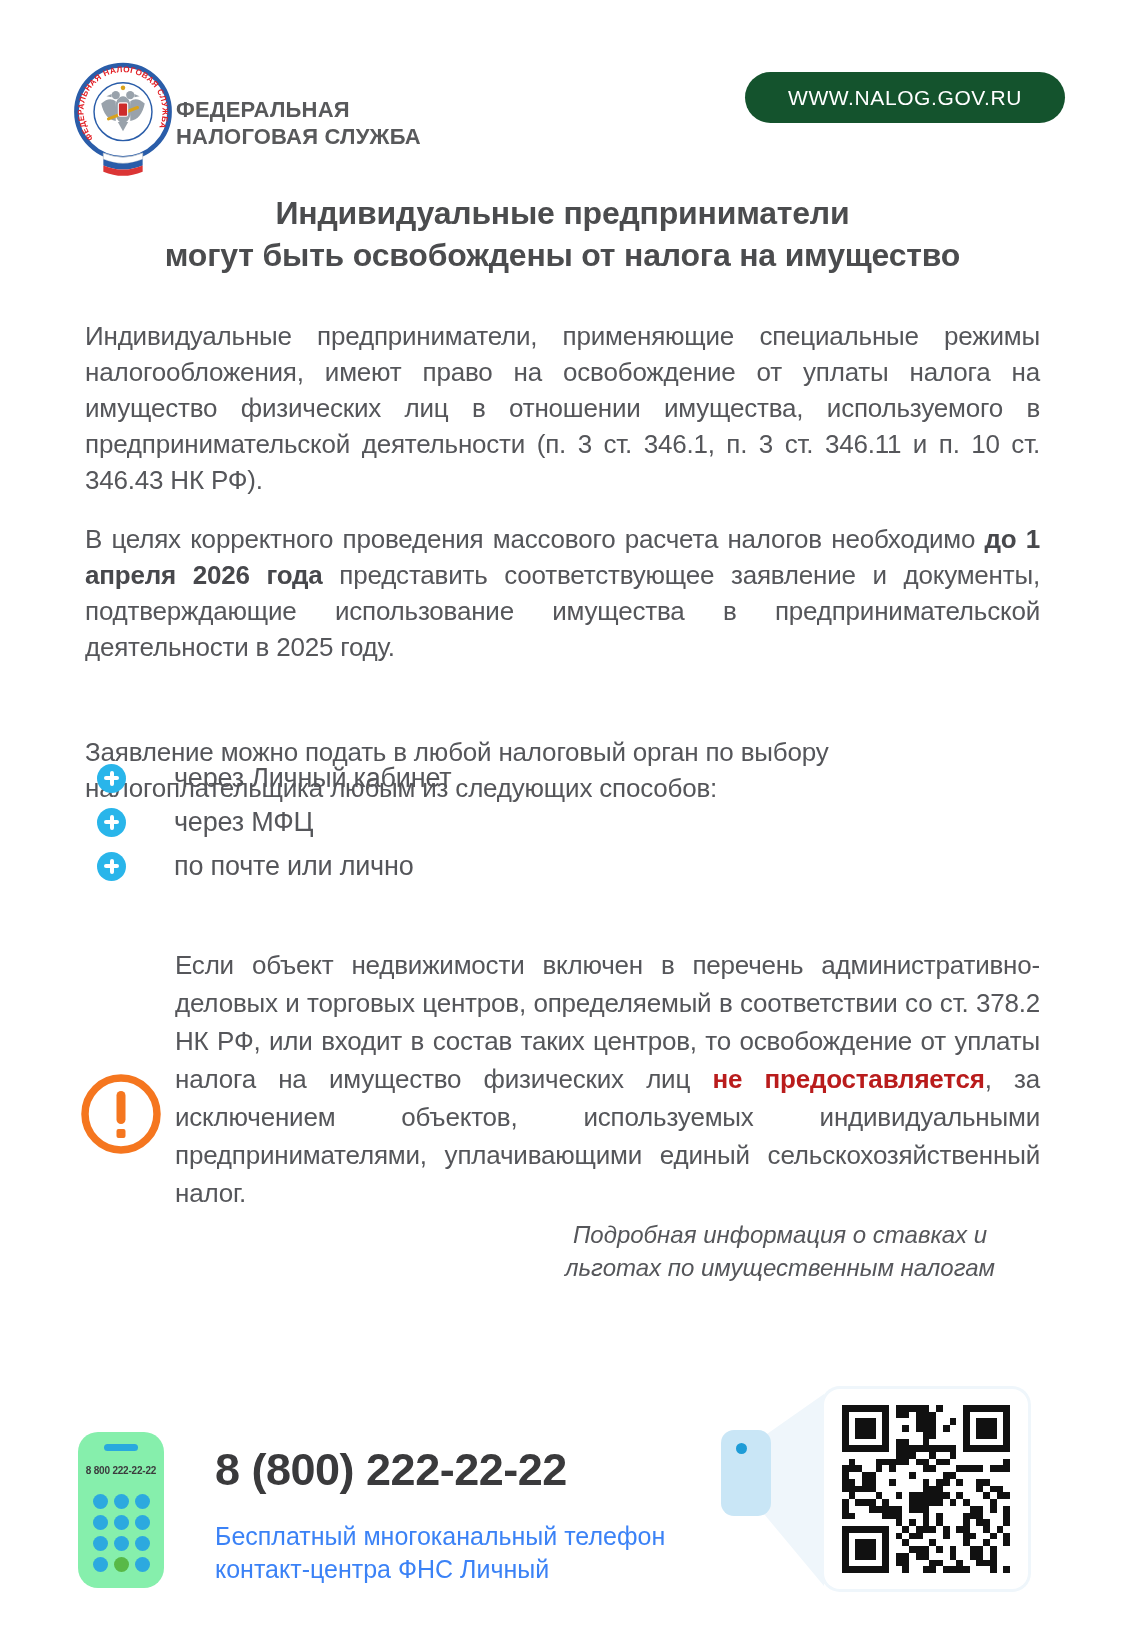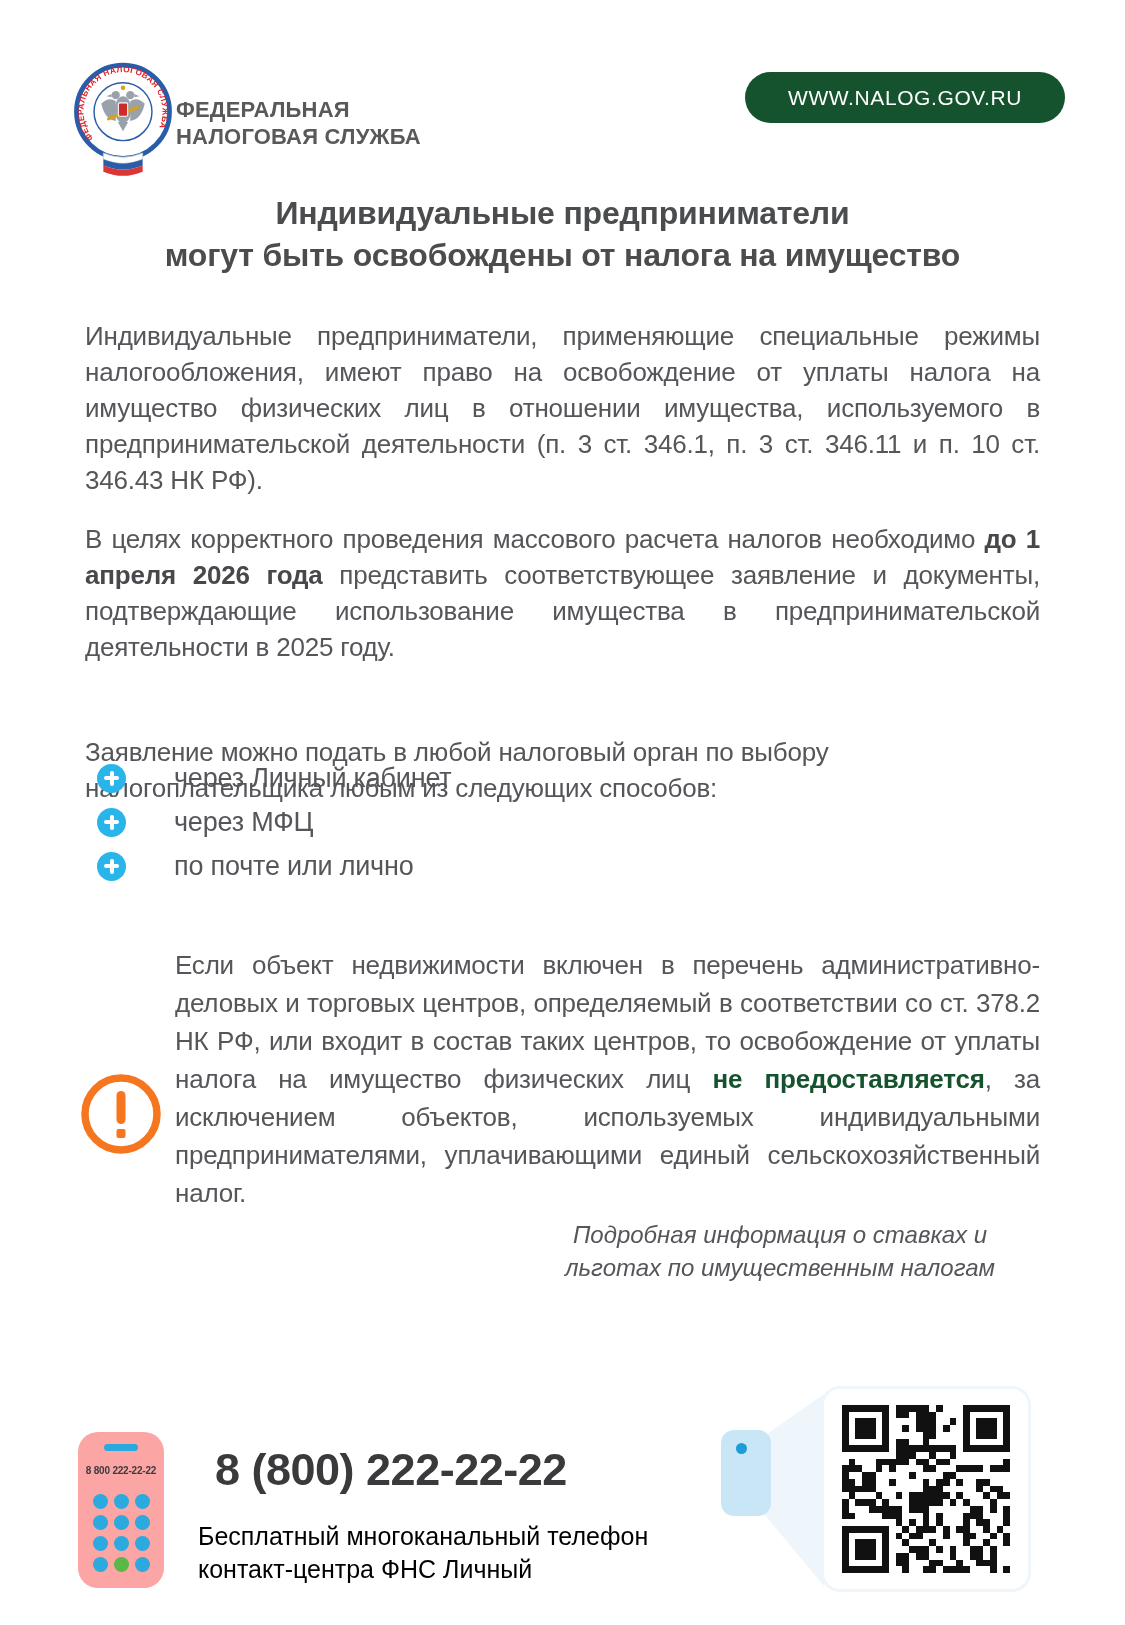--- a/index.html
+++ b/index.html
@@ -56,21 +56,21 @@
   .plus-icon:after{left:12.5px;top:7px;width:4px;height:15px;}
   .bullet-label{font-size:27px;color:#55565A;letter-spacing:-.2px;}
 
   
   .warn-icon{position:absolute;left:80px;top:1073px;width:82px;height:82px;}
   .warning{
     position:absolute;left:175px;top:946px;width:865px;
     font-size:26px;line-height:38px;text-align:justify;color:#55565A;
     letter-spacing:-.2px;
   }
-  .warning b{color:#14532d;}
+  .warning b{color:#b91c1c;}
 
   
   .qr-note{
     position:absolute;right:85px;top:1218px;width:520px;text-align:center;
     font-style:italic;font-size:24px;line-height:33px;color:#55565A;
   }
   .beam-svg{position:absolute;left:738px;top:1388px;width:300px;height:205px;z-index:0;}
   .mini-phone{
     position:absolute;left:721px;top:1430px;width:50px;height:86px;
     background:#C9E6F6;border-radius:13px;z-index:2;
@@ -83,21 +83,21 @@
     position:absolute;left:824px;top:1389px;width:204px;height:200px;
     background:#fff;border-radius:16px;z-index:1;
     box-shadow:0 0 0 3px #EFF6FB;
     display:flex;align-items:center;justify-content:center;
   }
   .qr-card svg{width:168px;height:168px;shape-rendering:crispEdges;}
 
   
   .phone-icon{
     position:absolute;left:78px;top:1432px;width:86px;height:156px;
-    background:#fca5a5;border-radius:20px;
+    background:#86efac;border-radius:20px;
   }
   .phone-icon .speaker{
     position:absolute;left:26px;top:12px;width:34px;height:7px;border-radius:4px;
     background:#29A9DE;
   }
   .phone-icon .mini-number{
     position:absolute;left:0;top:33px;width:86px;text-align:center;
     font-size:10px;font-weight:bold;color:#3B3B3D;letter-spacing:-.2px;
   }
   .keypad{
@@ -105,22 +105,22 @@
     display:grid;grid-template-columns:repeat(3,15px);grid-gap:6px;
   }
   .key-dot{width:15px;height:15px;border-radius:50%;background:#2CA9DF;}
   .key-dot.green{background:#58B947;}
 
   .phone-number{
     position:absolute;left:215px;top:1444px;
     font-size:45px;font-weight:800;color:#3A3A3C;letter-spacing:-.5px;
   }
   .phone-sub{
-    position:absolute;left:198px;top:1520px;
-    font-size:25px;line-height:33px;color:#000000;
+    position:absolute;left:215px;top:1520px;
+    font-size:25px;line-height:33px;color:#3b82f6;
   }
 </style>
 </head>
 <body>
 
 <div class="page">
 
   <div class="logo-group">
     <svg class="emblem" viewBox="0 0 104 116">
       <circle cx="52" cy="48" r="45" fill="#ffffff" stroke="#2A5DA9" stroke-width="4.5"></circle>

